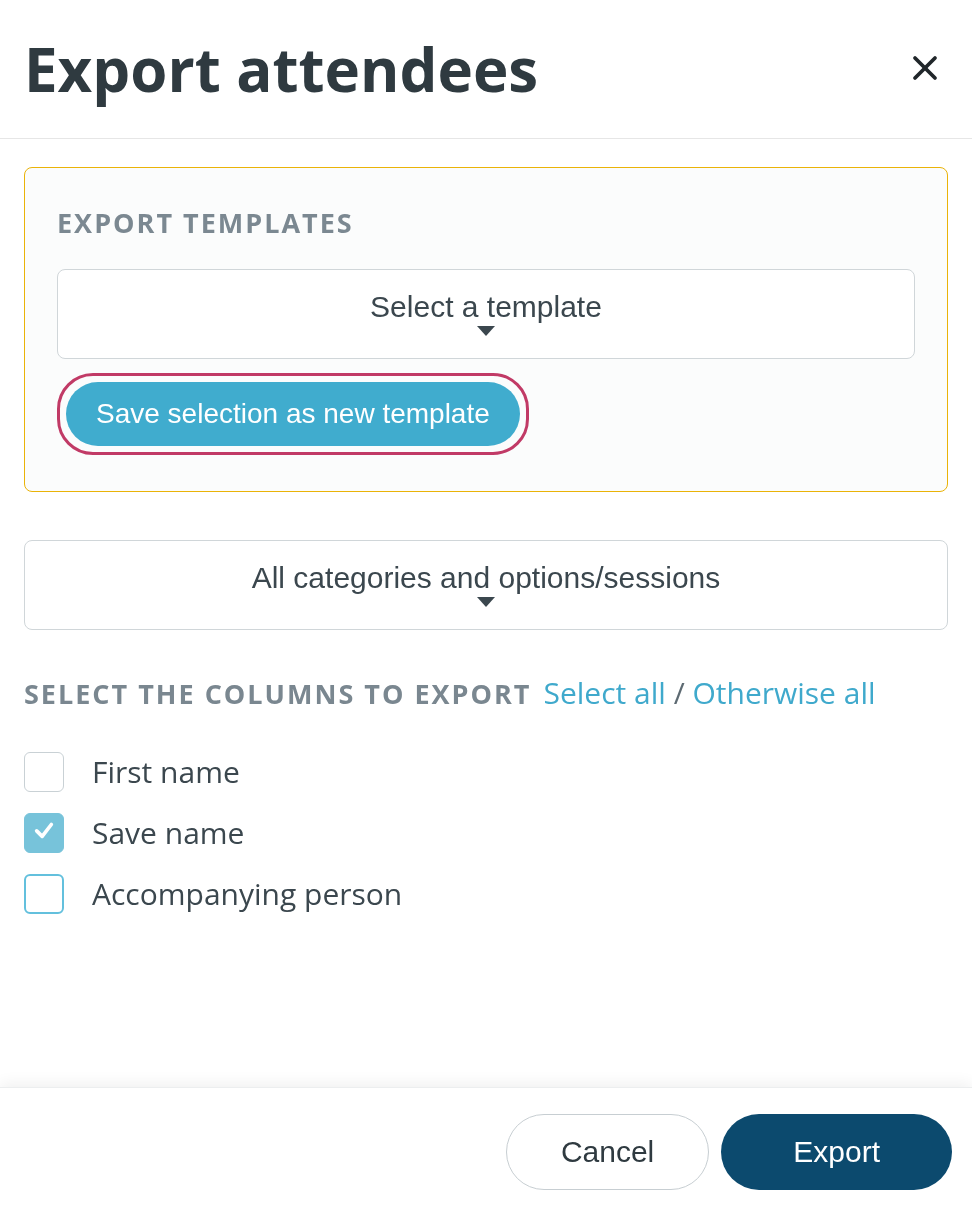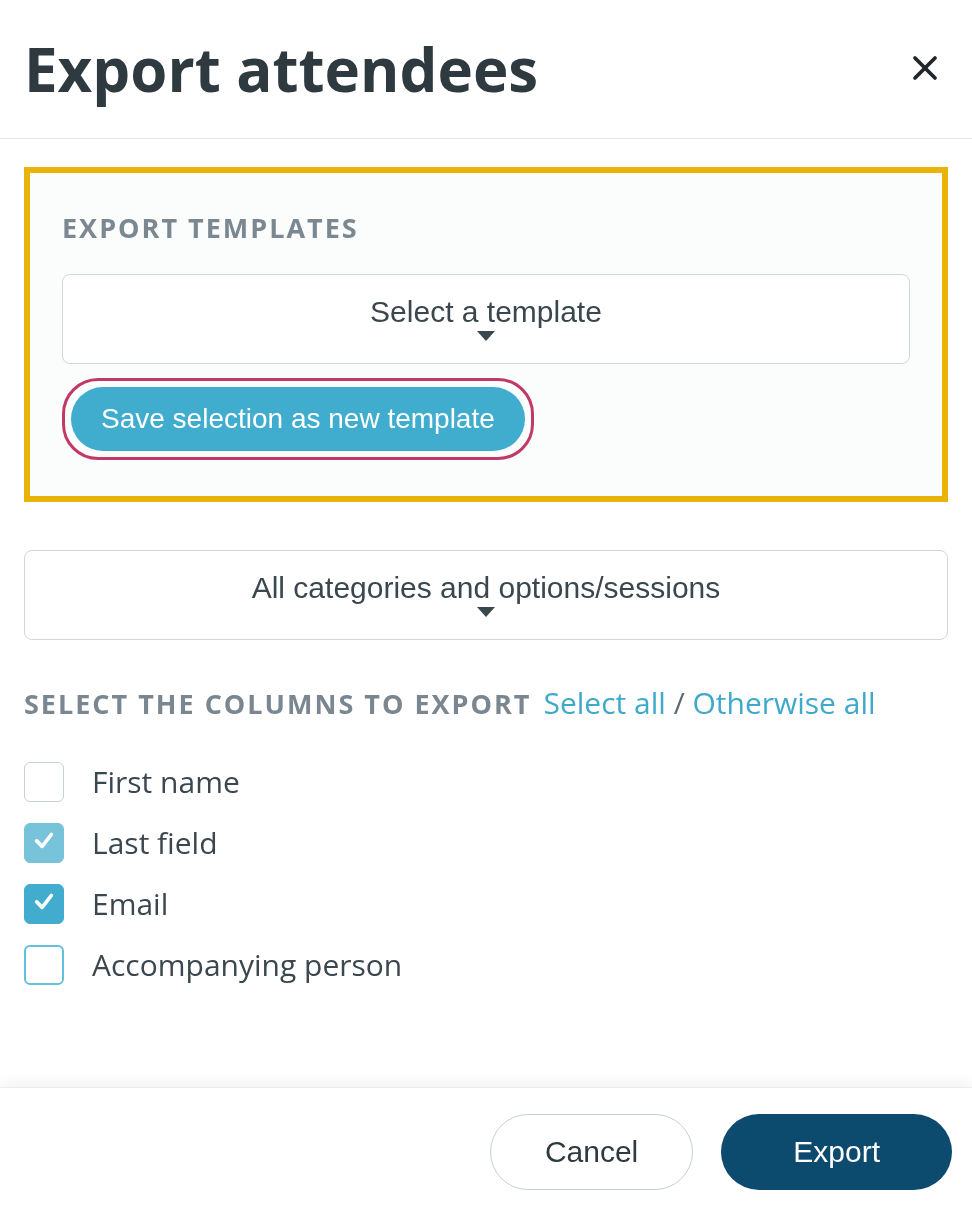--- a/index.html
+++ b/index.html
@@ -33,22 +33,22 @@
       line-height: 1;
       color: #20262a;
       padding: 4px 8px;
     }
 
     .modal-body {
       padding: 28px 24px 20px 24px;
     }
 
     .templates-panel {
-      border: 6px solid #eab308;
-      border-radius: 0;
+      border: 1px solid #eab308;
+      border-radius: 8px;
       background: #fbfcfc;
       padding: 36px 32px;
     }
     .templates-heading {
       font-size: 27px;
       font-weight: 700;
       color: #7b8891;
       letter-spacing: 2px;
     }
 
@@ -174,21 +174,21 @@
       position: absolute;
       bottom: 0;
       left: 0;
       right: 0;
       border-top: 1px solid #eceeef;
       background: #fff;
       box-shadow: 0 -4px 14px rgba(0,0,0,0.06);
       padding: 26px 20px;
       display: flex;
       justify-content: flex-end;
-      gap: 28px;
+      gap: 12px;
     }
     .cancel-btn {
       background: #fff;
       border: 1px solid #c7ced2;
       border-radius: 999px;
       font-size: 30px;
       color: #2f3a40;
       padding: 20px 54px;
       cursor: pointer;
     }
@@ -267,33 +267,23 @@
     </div>
 
     <div class="check-item">
       <div class="checkbox checked-light">
         <span class="checkmark">
           <svg width="22" height="22" viewBox="0 0 24 24" fill="none" stroke="#fff" stroke-width="4" stroke-linecap="round" stroke-linejoin="round">
               <polyline points="4,13 10,19 20,6"></polyline>
             </svg>
         </span>
       </div>
-      <div class="check-label">Last field</div>
-    </div>
-
-    <div class="check-item">
-      <div class="checkbox checked">
-        <span class="checkmark">
-          <svg width="22" height="22" viewBox="0 0 24 24" fill="none" stroke="#fff" stroke-width="4" stroke-linecap="round" stroke-linejoin="round">
-              <polyline points="4,13 10,19 20,6"></polyline>
-            </svg>
-        </span>
-      </div>
-      <div class="check-label">Email</div>
-    </div>
+      <div class="check-label">Save name</div>
+    </div>
+
 
     <div class="check-item">
       <div class="checkbox focus-outline">
         
       </div>
       <div class="check-label">Accompanying person</div>
     </div>
 
   </div>
 

